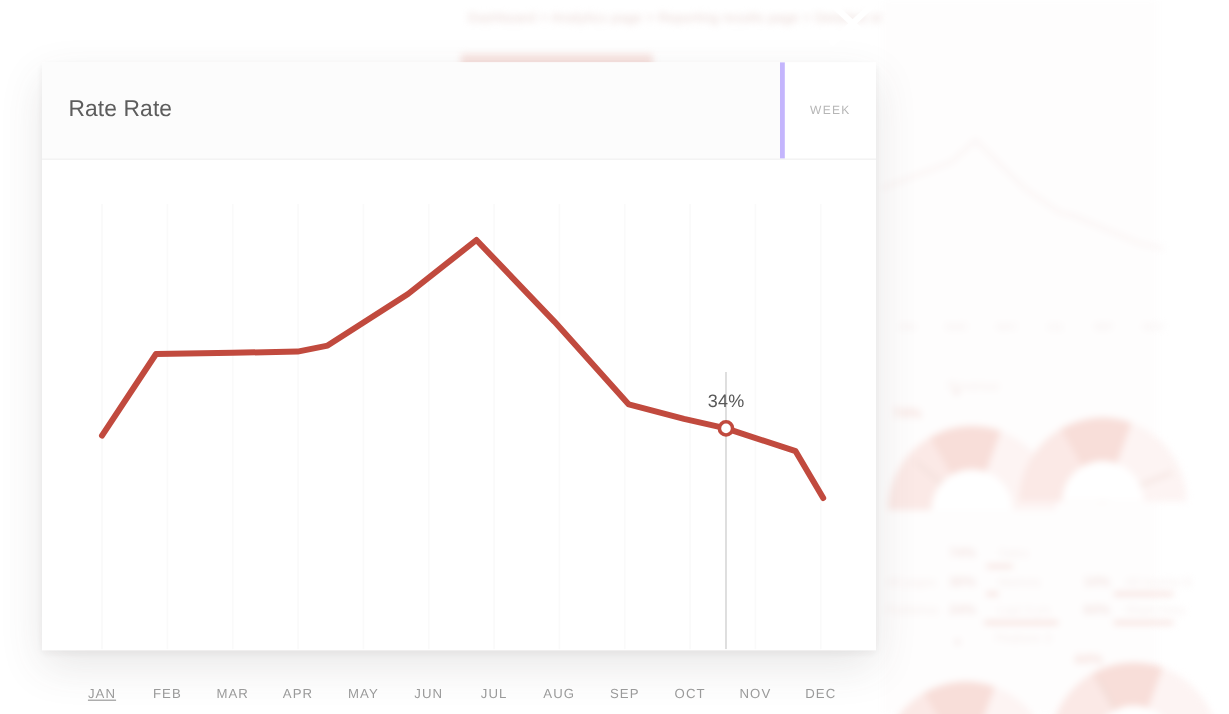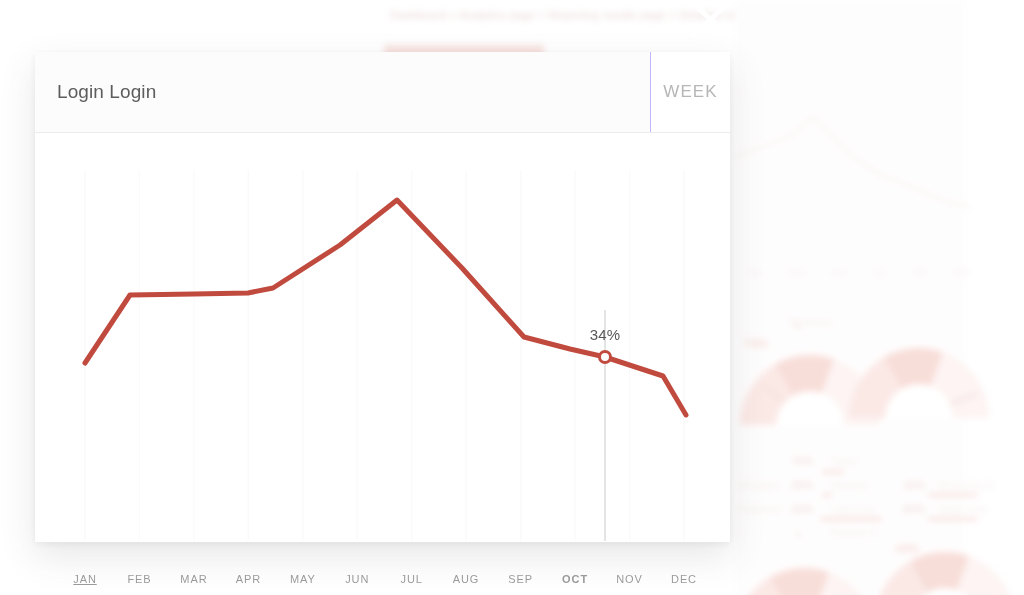--- a/index.html
+++ b/index.html
@@ -104,24 +104,24 @@
     display:flex; align-items:center;
     padding-left:22px;
     font-size:19px; color:#5d5d5d; font-weight:normal;
     letter-spacing:.1px;
     background:#fcfcfc;
   }
   #range-tabs{ display:flex; }
   .range-tab{
     width:80px;
     display:flex; align-items:center; justify-content:center;
-    font-size:17px; letter-spacing:1.1px;
+    font-size:10px; letter-spacing:1.1px;
     color:#b6b6b6;
     background:#ffffff;
-    border-left:1px solid #c4b5fd;
+    border-left:4px solid #c4b5fd;
     cursor:pointer;
     user-select:none;
   }
   .range-tab.active{
     background:#d1493a;
     color:#ffffff;
     border-left-color:#d1493a;
     font-weight:bold;
   }
 
@@ -223,21 +223,21 @@
 <div id="close-btn">
   <svg width="43" height="38" viewBox="0 0 43 38">
     <line x1="5" y1="3" x2="38" y2="34" stroke="#ffffff" stroke-width="5" stroke-linecap="round"></line>
     <line x1="38" y1="3" x2="5" y2="34" stroke="#ffffff" stroke-width="5" stroke-linecap="round"></line>
   </svg>
 </div>
 
 <div id="login-rate-card">
 
   <div id="card-header">
-    <div id="card-title">Login Login</div>
+    <div id="card-title">Rate Rate</div>
     <div id="range-tabs">
       <div class="range-tab">WEEK</div>
     </div>
   </div>
 
   <div id="chart-body">
     <svg id="chart-svg" width="695" height="408">
       <g id="gridlines">
           <line x1="50" x2="50" y1="37" y2="436" stroke="#fafafa" stroke-width="1.4"></line>
           <line x1="104.45454545454544" x2="104.45454545454544" y1="37" y2="436" stroke="#fafafa" stroke-width="1.4"></line>
@@ -262,18 +262,18 @@
     <div id="x-axis-labels">
         <span class="x-tick" style="left: 50px; text-decoration: underline;">JAN</span>
         <span class="x-tick" style="left: 104.455px;">FEB</span>
         <span class="x-tick" style="left: 158.909px;">MAR</span>
         <span class="x-tick" style="left: 213.364px;">APR</span>
         <span class="x-tick" style="left: 267.818px;">MAY</span>
         <span class="x-tick" style="left: 322.273px;">JUN</span>
         <span class="x-tick" style="left: 376.727px;">JUL</span>
         <span class="x-tick" style="left: 431px;">AUG</span>
         <span class="x-tick" style="left: 485.636px;">SEP</span>
-        <span class="x-tick" style="left: 540.091px; font-weight: bold;">OCT</span>
+        <span class="x-tick" style="left: 540.091px;">OCT</span>
         <span class="x-tick" style="left: 594.545px;">NOV</span>
         <span class="x-tick" style="left: 649px;">DEC</span>
       </div>
   </div>
 </div>
 
 </body></html>

